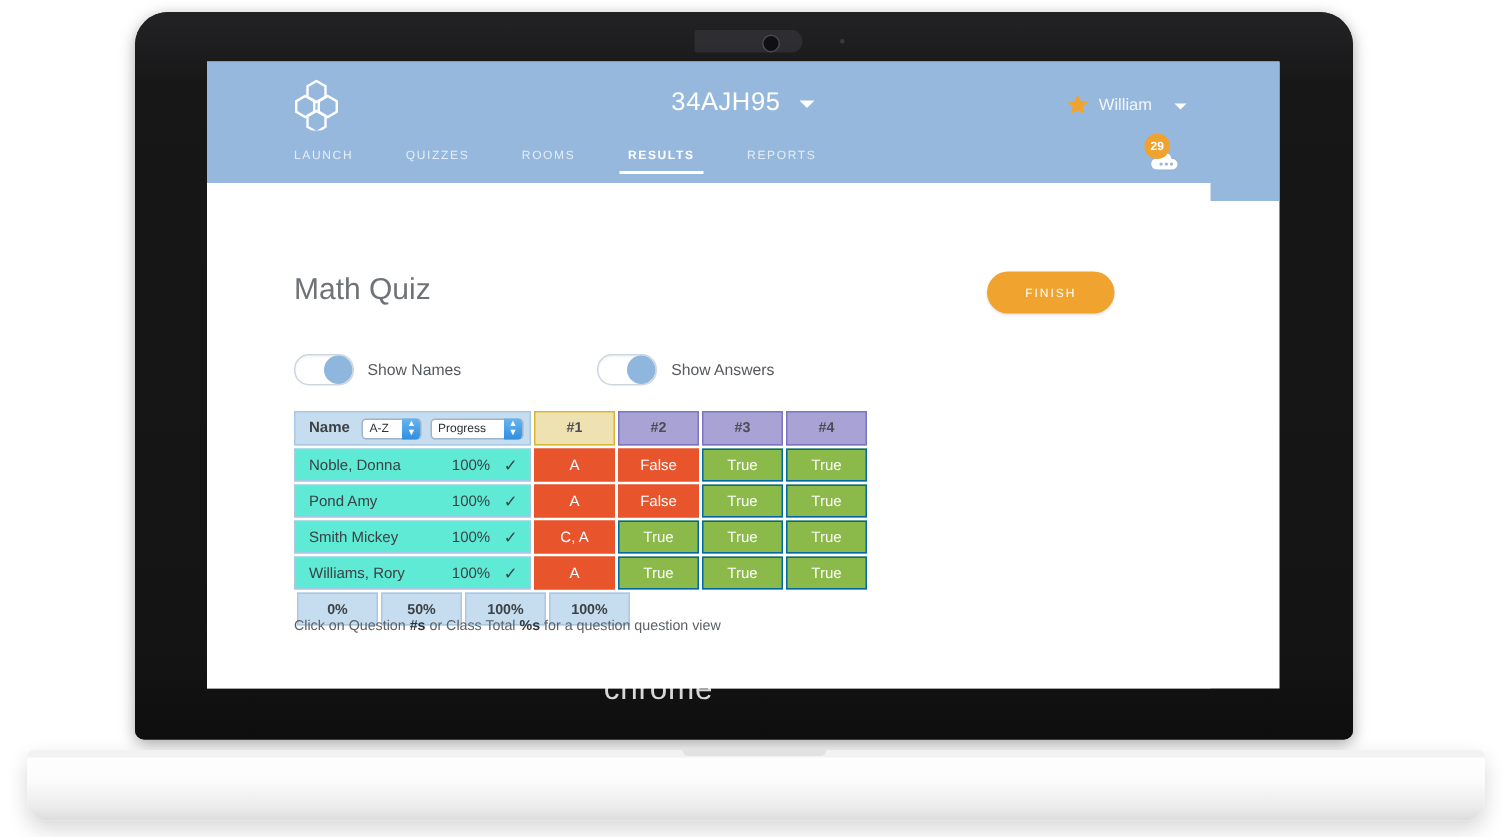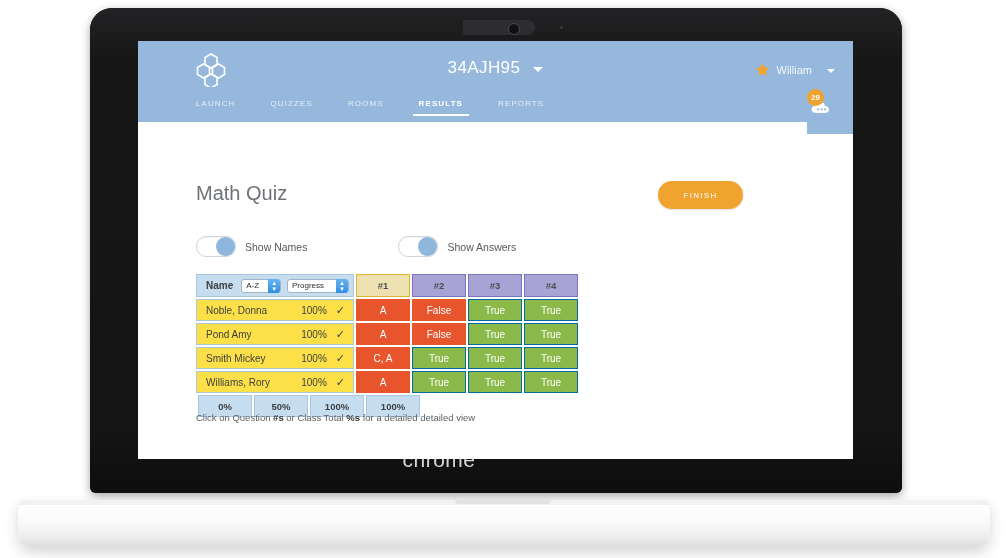--- a/index.html
+++ b/index.html
@@ -100,21 +100,20 @@
     background: #ffffff;
     overflow: hidden;
   }
 
   
   #app-header {
     position: absolute;
     left: 0; top: 0;
     width: 715px; height: 93px;
     background: #96b8dd;
-    padding-left: 44px;
   }
   #logo-icon {
     position: absolute;
     left: 58px; top: 12px;
     width: 32px; height: 34px;
   }
   #room-code-wrap {
     position: absolute;
     left: 0; top: 17px;
     width: 715px;
@@ -284,21 +283,21 @@
     left: 58px; top: 152px;
   }
   .trow {
     display: flex;
     align-items: stretch;
   }
   .name-cell {
     width: 158px;
     box-sizing: border-box;
     border: 1px solid #a8c8e4;
-    background: #fde047;
+    background: #5eead4;
     height: 22px;
     display: flex;
     align-items: center;
     padding: 0 8px 0 9px;
     font-size: 10px;
     color: #3c4145;
     margin-bottom: 2px;
   }
   .name-cell.header {
     background: #c6dcef;
@@ -545,21 +544,21 @@
         <div class="trow">
           <div class="qcell total">0%</div>
           <div class="qcell total">50%</div>
           <div class="qcell total">100%</div>
           <div class="qcell total">100%</div>
         </div>
 
       </div>
 
       <div id="table-hint">
-        <span>Click on Question </span><b>#s</b><span> or Class Total </span><b>%s</b><span> for a detailed detailed view</span>
+        <span>Click on Question </span><b>#s</b><span> or Class Total </span><b>%s</b><span> for a question question view</span>
       </div>
 
     </div>
   </div>
 
   <div id="laptop-base"></div>
   <div id="laptop-base-lip"></div>
   <div id="laptop-base-notch"></div>
 </div>
 

